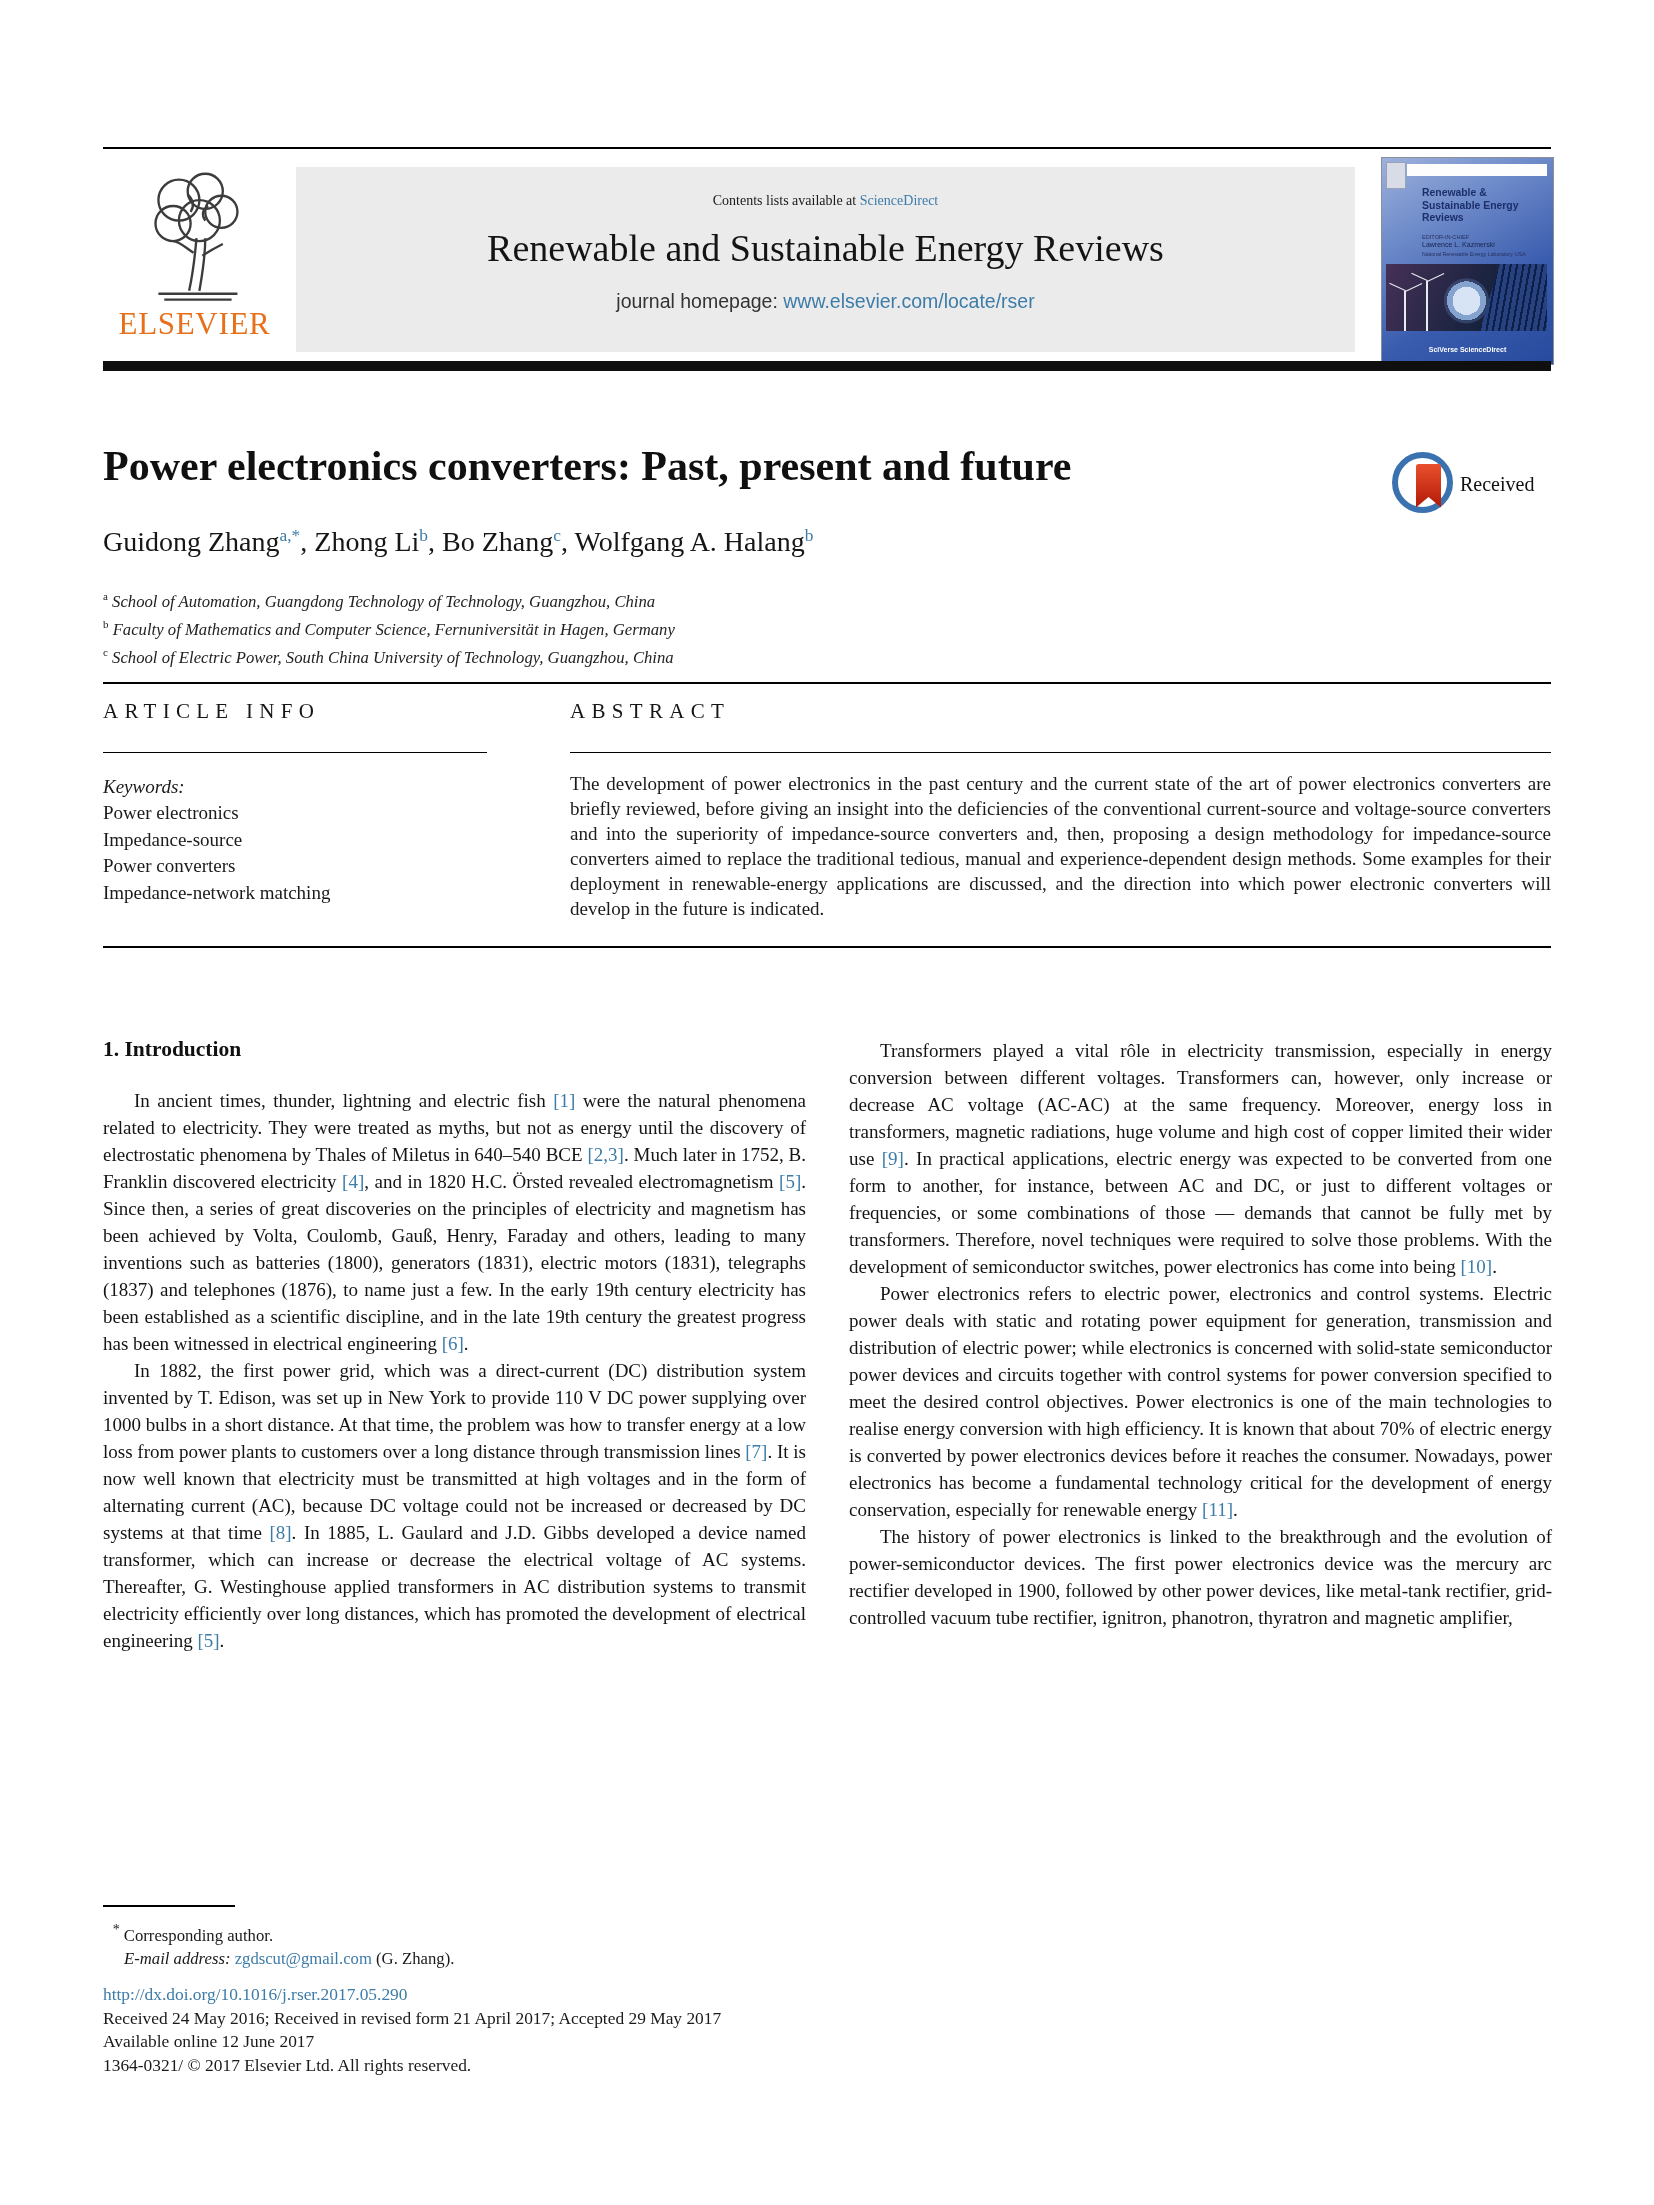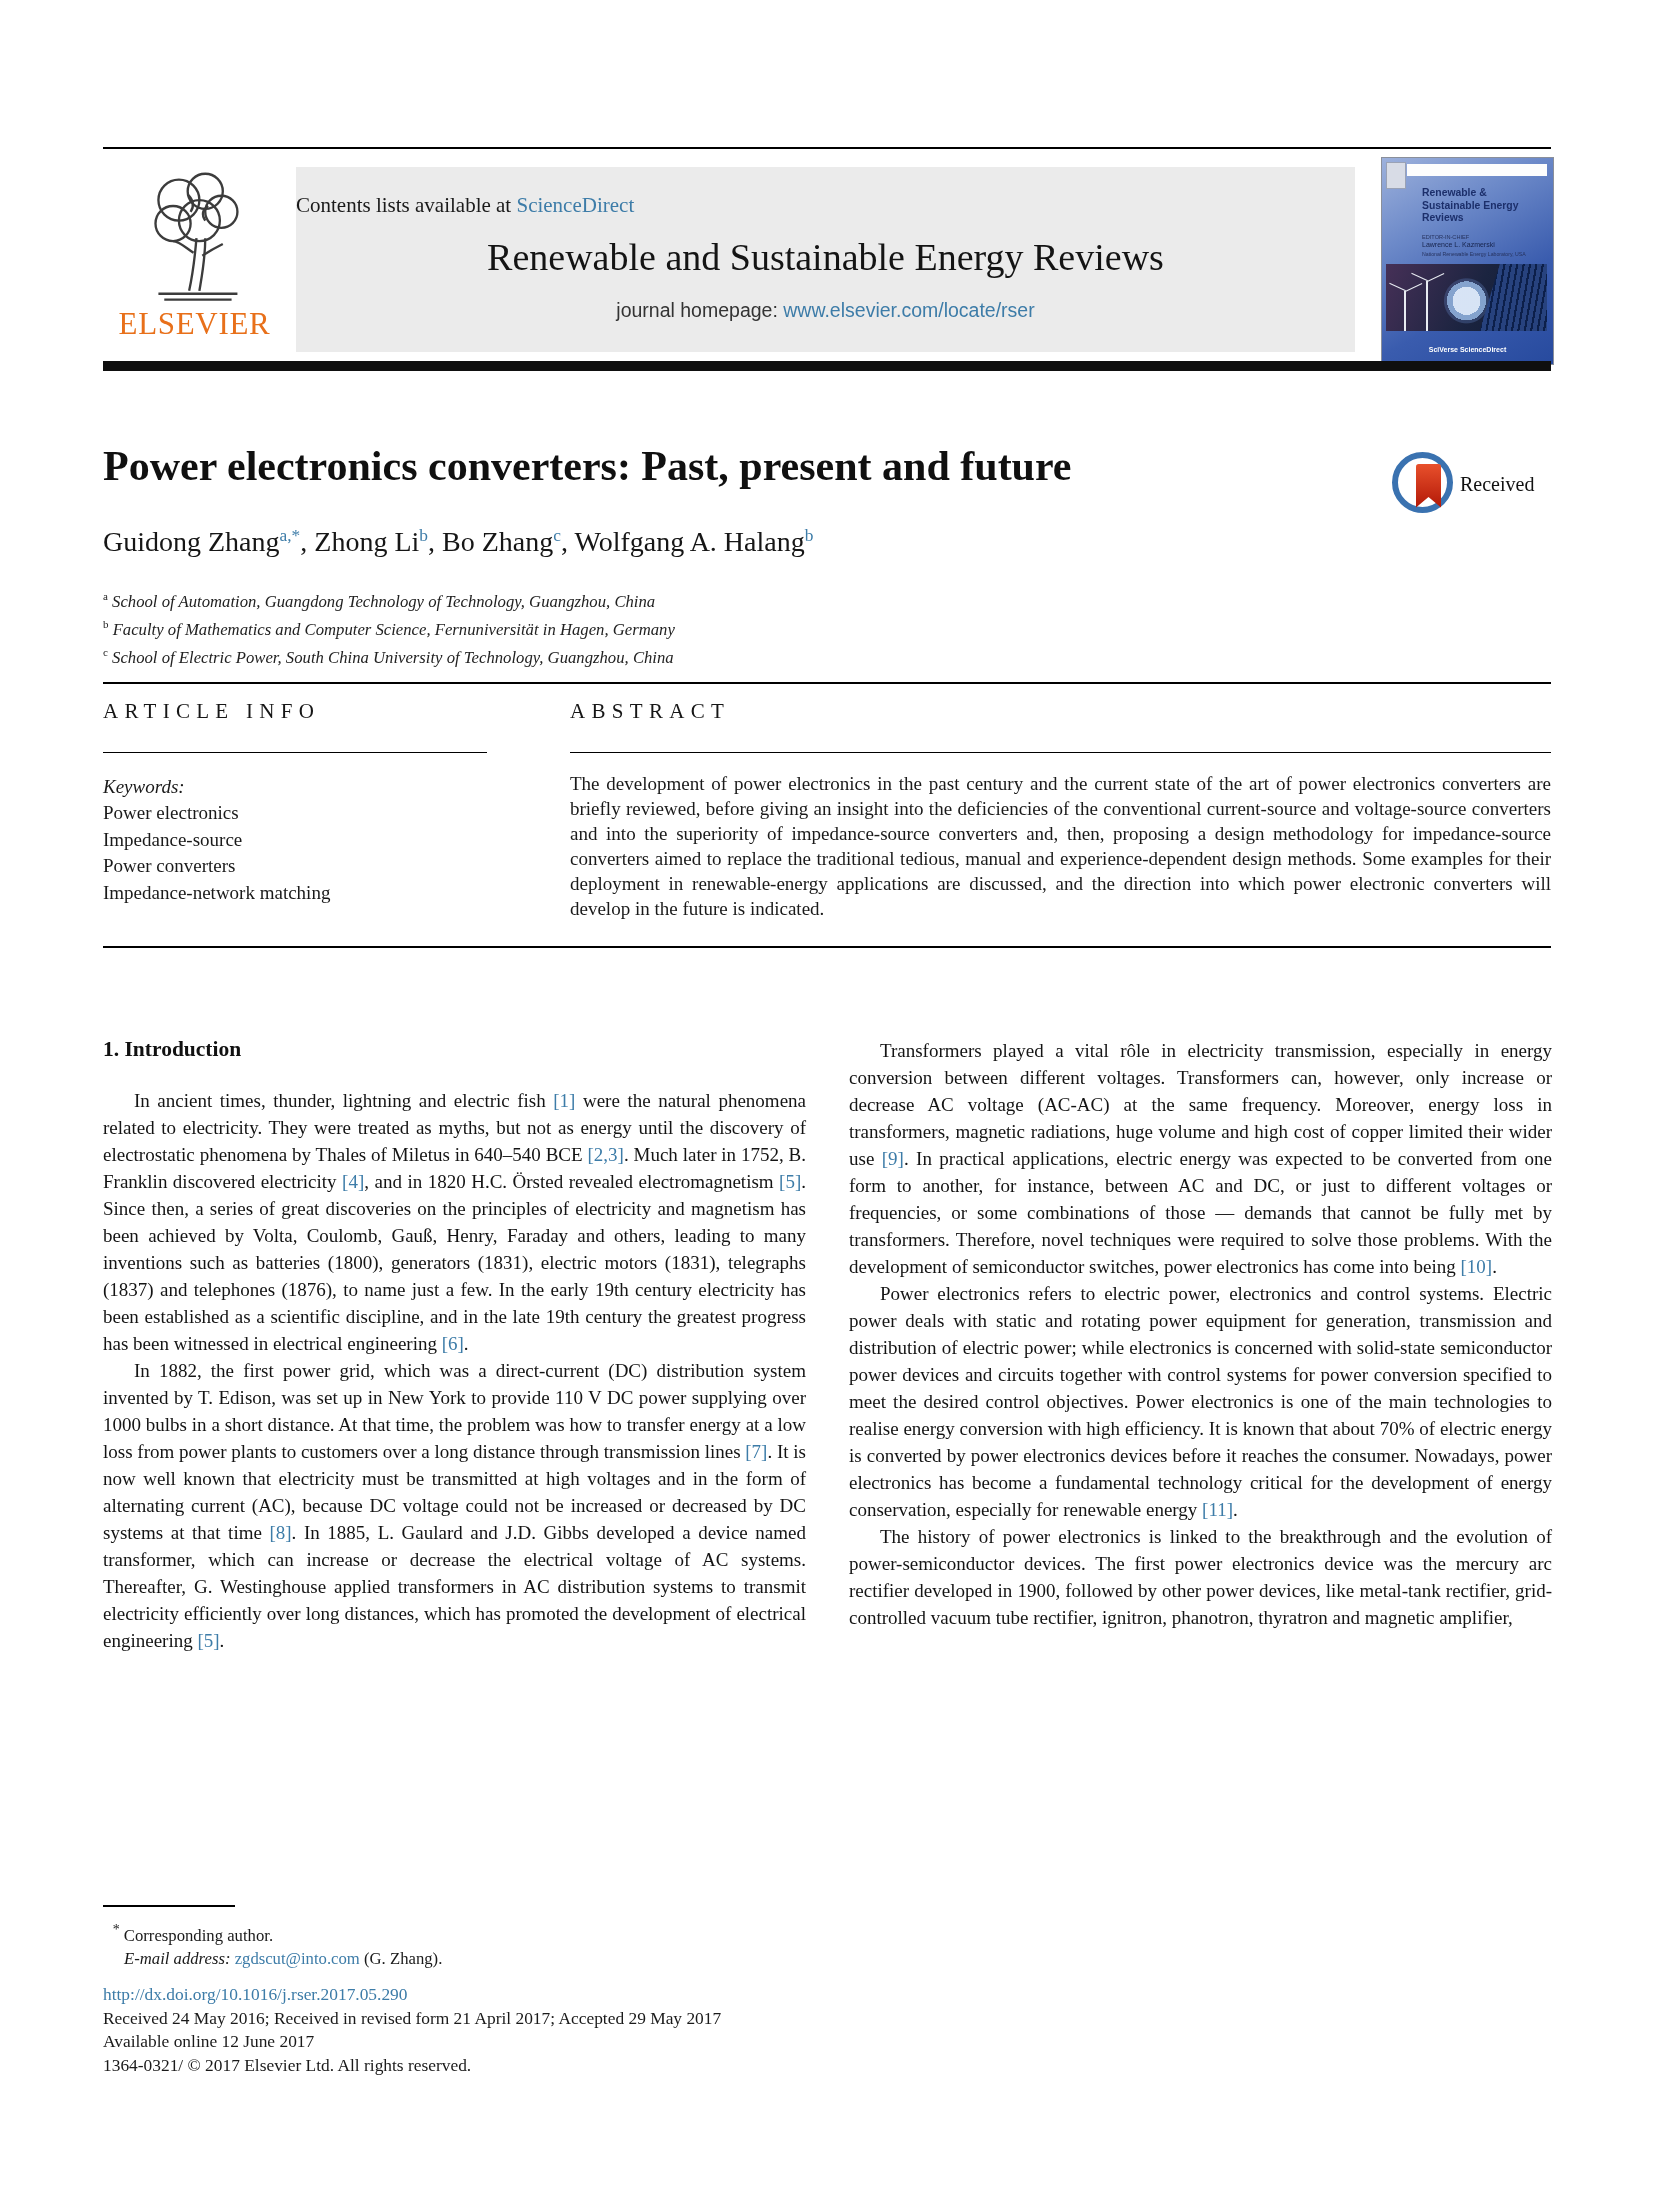--- a/index.html
+++ b/index.html
@@ -12,21 +12,21 @@
   
   .citation{position:absolute;top:94px;left:0;width:100%;text-align:center;
             font-size:20px;color:#3d7ca8;}
 
   
   .rule-top{left:103px;top:147px;width:1448px;}
   .elsevier{position:absolute;left:103px;top:165px;width:183px;height:186px;text-align:center;}
   .els-word{font-size:31px;color:#e8701a;letter-spacing:0.7px;margin-top:0px;
             font-family:"Liberation Serif",serif;}
   .mast-box{position:absolute;left:296px;top:167px;width:1059px;height:185px;background:#ebebeb;}
-  .contents-line{margin-top:26.4px;font-size:21px;color:#1a1a1a;}
+  .contents-line{margin-top:26.4px;text-align:center;font-size:14px;color:#1a1a1a;}
   .mast-title{margin-top:16.7px;text-align:center;font-size:38px;color:#141414;}
   .homepage-line{margin-top:19.5px;text-align:center;font-size:19.5px;
                  font-family:"Liberation Sans",sans-serif;color:#333;}
 
   
   .cover{position:absolute;left:1381px;top:157px;width:171px;height:206px;
          border:0.7px solid #8a8f9a;background:linear-gradient(150deg,#9db1dc 0%,#6d8ac9 30%,#3a5cae 65%,#274a9e 100%);
          overflow:hidden;font-family:"Liberation Sans",sans-serif;}
   .cover-topbar{position:absolute;left:25px;top:5.6px;right:5.6px;height:12.5px;background:#fdfdfd;}
   .cover-logo{position:absolute;left:4.2px;top:3.5px;width:18px;height:25px;background:#d8dce6;border:0.7px solid #9aa2b5;}
@@ -194,21 +194,21 @@
 
   <div class="col col-right">
     <p class="body">Transformers played a vital rôle in electricity transmission, especially in energy conversion between different voltages. Transformers can, however, only increase or decrease AC voltage (AC-AC) at the same frequency. Moreover, energy loss in transformers, magnetic radiations, huge volume and high cost of copper limited their wider use <span class="ref">[9]</span>. In practical applications, electric energy was expected to be converted from one form to another, for instance, between AC and DC, or just to different voltages or frequencies, or some combinations of those — demands that cannot be fully met by transformers. Therefore, novel techniques were required to solve those problems. With the development of semiconductor switches, power electronics has come into being <span class="ref">[10]</span>.</p>
     <p class="body">Power electronics refers to electric power, electronics and control systems. Electric power deals with static and rotating power equipment for generation, transmission and distribution of electric power; while electronics is concerned with solid-state semiconductor power devices and circuits together with control systems for power conversion specified to meet the desired control objectives. Power electronics is one of the main technologies to realise energy conversion with high efficiency. It is known that about 70% of electric energy is converted by power electronics devices before it reaches the consumer. Nowadays, power electronics has become a fundamental technology critical for the development of energy conservation, especially for renewable energy <span class="ref">[11]</span>.</p>
     <p class="body">The history of power electronics is linked to the breakthrough and the evolution of power-semiconductor devices. The first power electronics device was the mercury arc rectifier developed in 1900, followed by other power devices, like metal-tank rectifier, grid-controlled vacuum tube rectifier, ignitron, phanotron, thyratron and magnetic amplifier,</p>
   </div>
 
   <div class="footnote">
     <div class="fn-rule"></div>
     <div class="fn-line1"><sup>*</sup><span> Corresponding author.</span></div>
-    <div class="fn-line2"><span class="fn-em">E-mail address:</span> <span class="link">zgdscut@into.com</span><span> (G. Zhang).</span></div>
+    <div class="fn-line2"><span class="fn-em">E-mail address:</span> <span class="link">zgdscut@gmail.com</span><span> (G. Zhang).</span></div>
   </div>
 
   <div class="pagefooter">
     <div class="link">http://dx.doi.org/10.1016/j.rser.2017.05.290</div>
     <div>Received 24 May 2016; Received in revised form 21 April 2017; Accepted 29 May 2017</div>
     <div>Available online 12 June 2017</div>
     <div>1364-0321/ © 2017 Elsevier Ltd. All rights reserved.</div>
   </div>
 
 </div>

